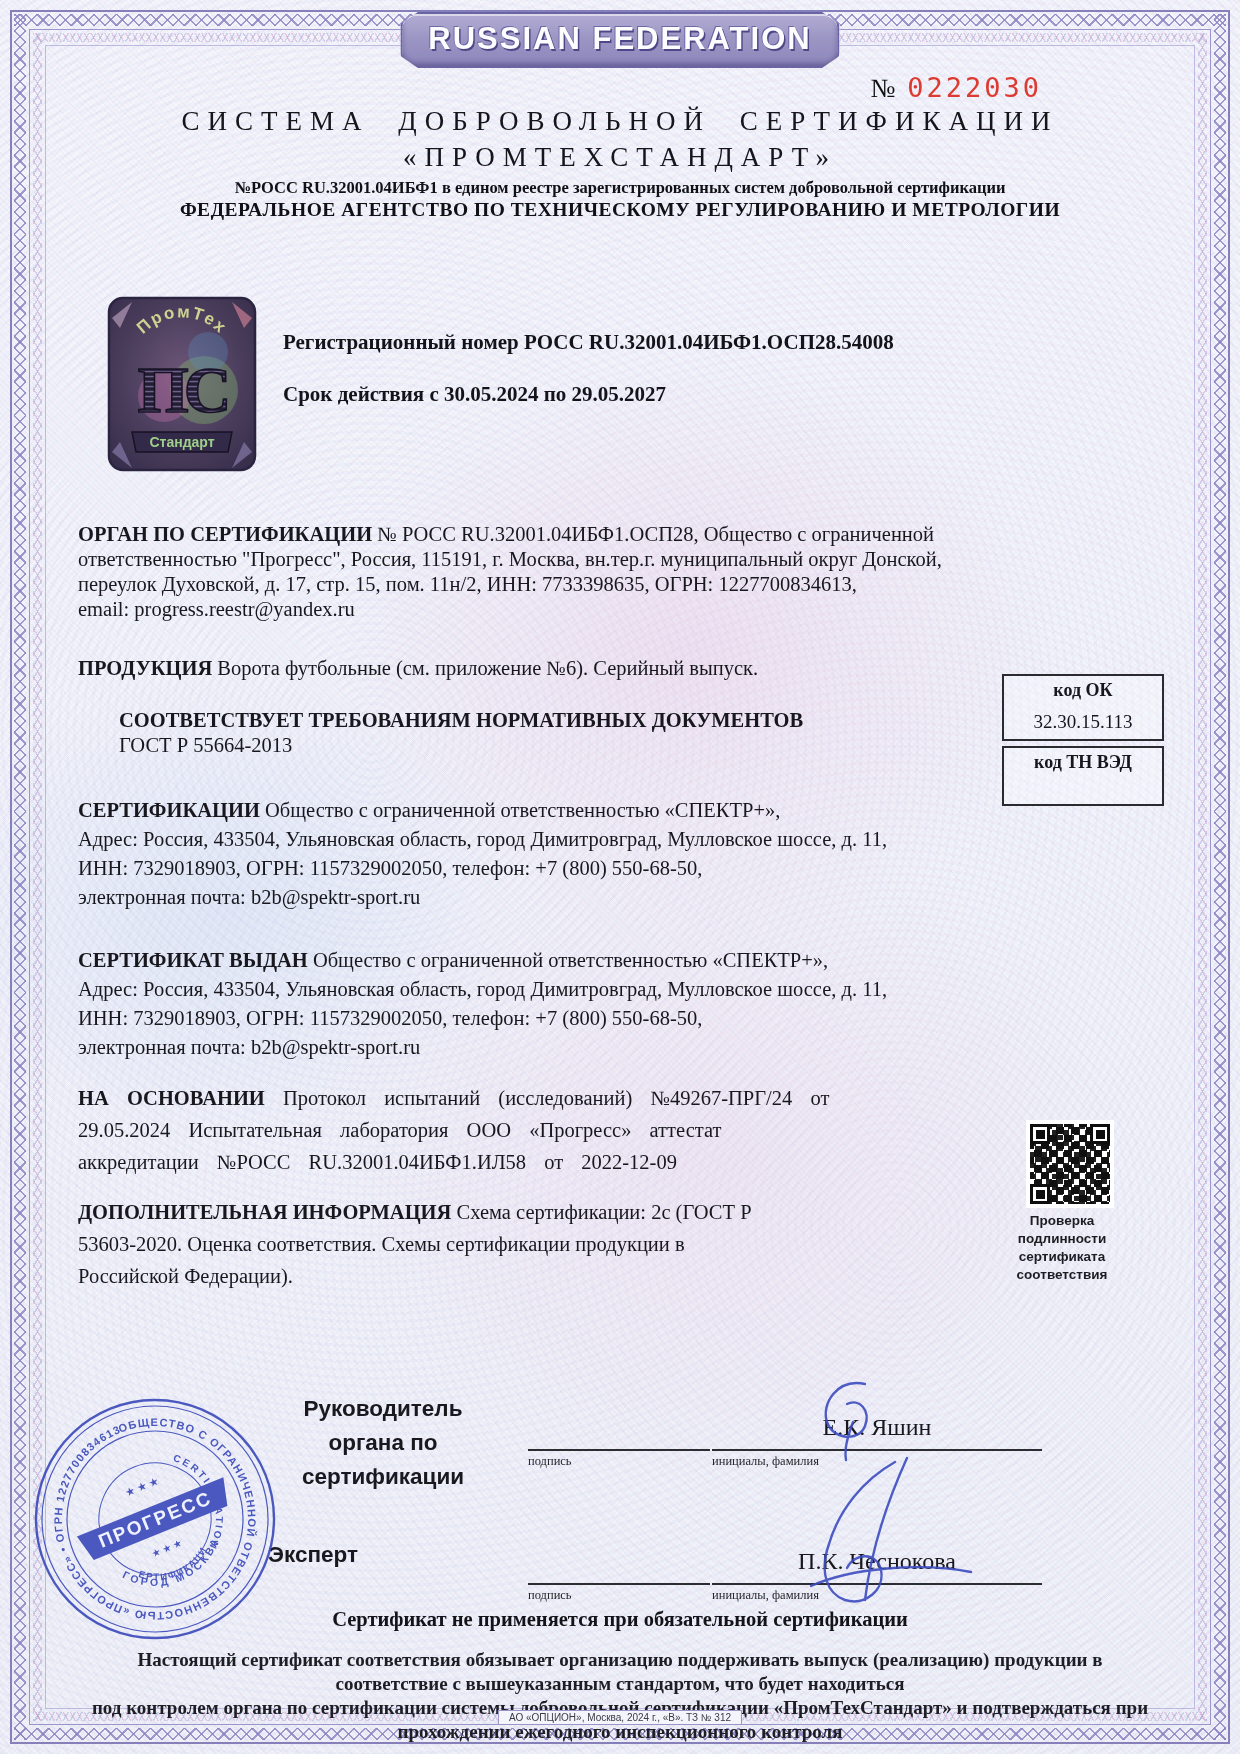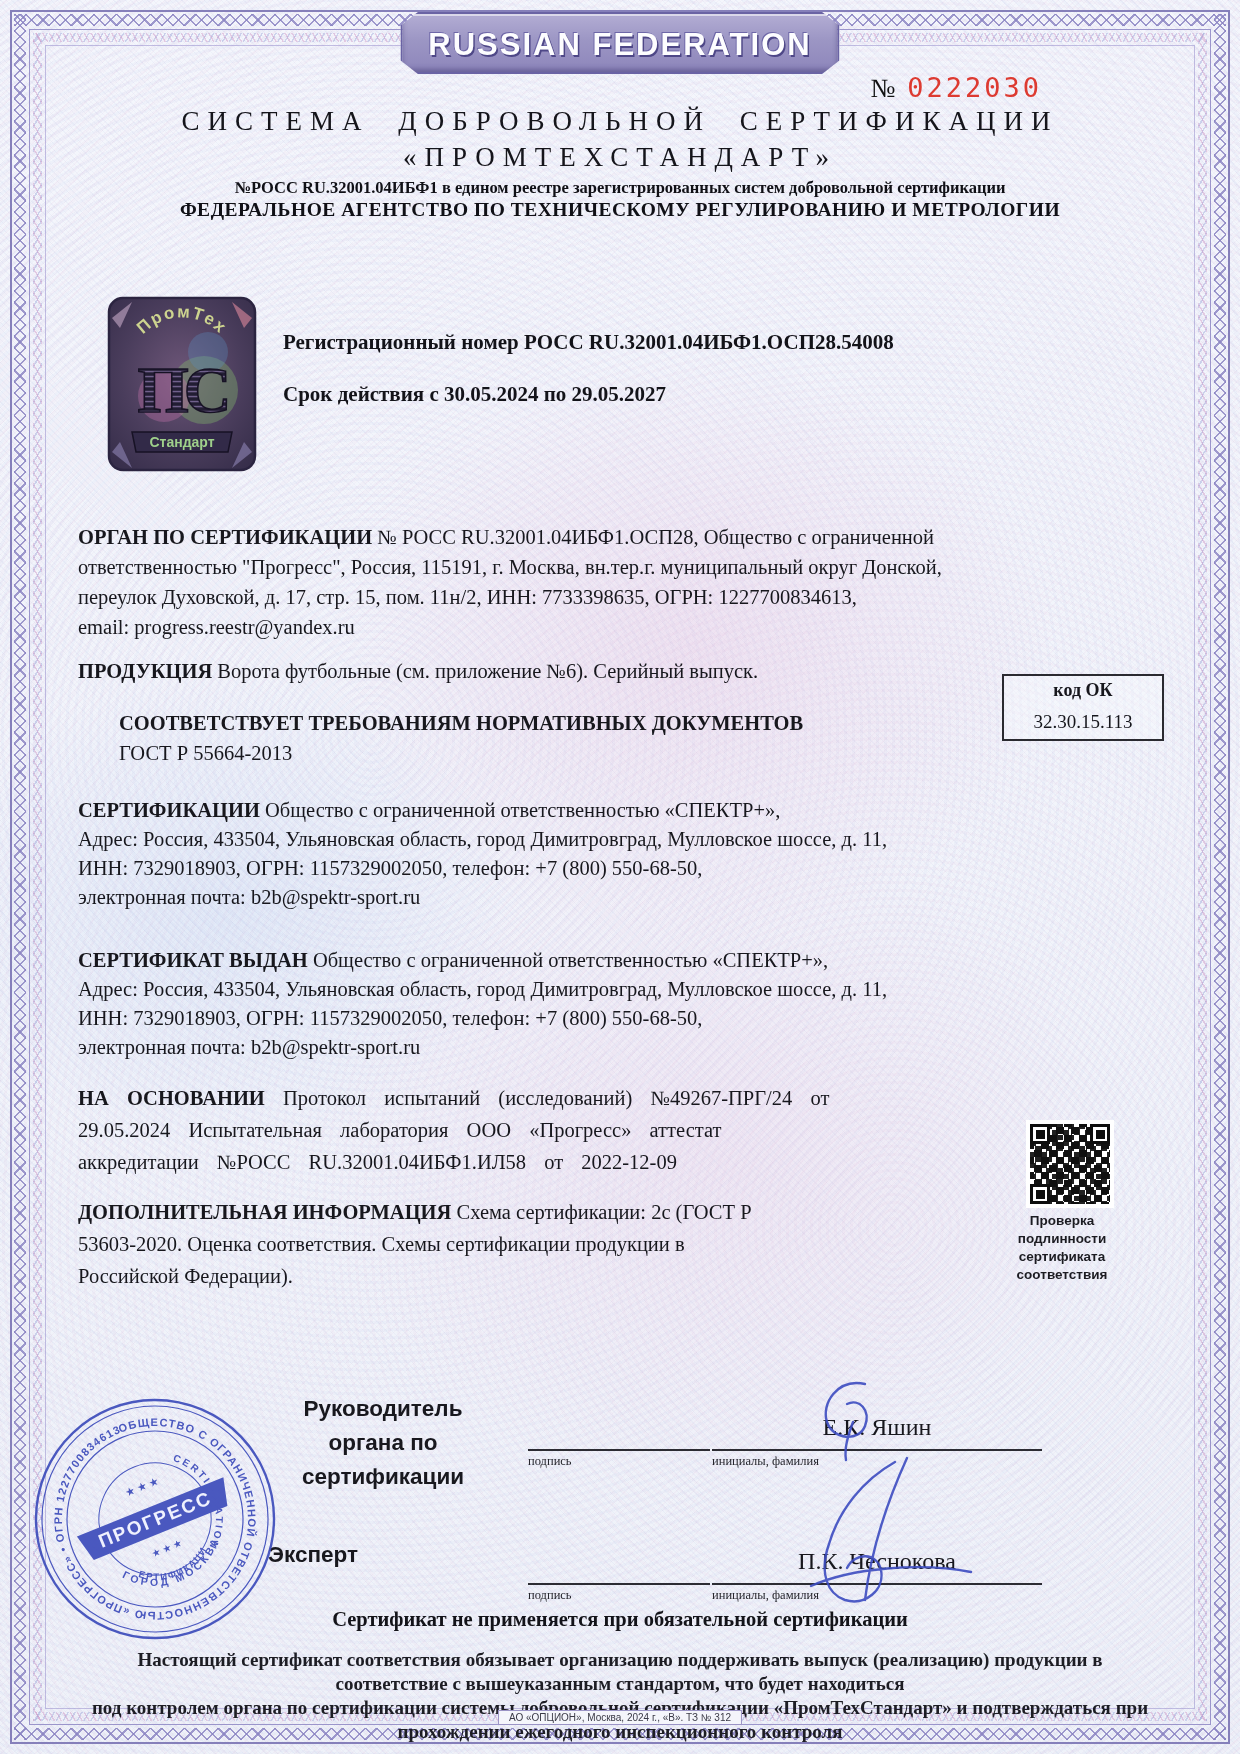--- a/index.html
+++ b/index.html
@@ -31,44 +31,44 @@
     background:
       repeating-linear-gradient(60deg, rgba(205,145,195,.4) 0 1.4px, transparent 1.4px 6px),
       repeating-linear-gradient(-60deg, rgba(150,160,215,.4) 0 1.4px, transparent 1.4px 6px);}
   .pb.t{left:33px;right:33px;top:33px;height:9px}
   .pb.b{left:33px;right:33px;bottom:33px;height:9px}
   .pb.l{top:33px;bottom:33px;left:33px;width:9px}
   .pb.r{top:33px;bottom:33px;right:33px;width:9px}
   
   .plaque{position:absolute;top:12px;left:50%;transform:translateX(-50%);z-index:6;
     background:linear-gradient(180deg,#b3adD4 0%,#9c96c4 45%,#8d86bb 100%);
-    border:2px solid #6a63a4;border-radius:8px;
+    border:2px solid #6a63a4;border-radius:16px;
     clip-path:polygon(4% 0,96% 0,100% 22%,100% 78%,96% 100%,4% 100%,0 78%,0 22%);
     box-shadow:0 0 0 7px #f3f5fb, inset 0 2px 0 rgba(255,255,255,.55), inset 0 -3px 5px rgba(60,50,110,.45);
-    padding:13px 26px 9px;}
+    padding:7px 26px 9px;}
   .plaque span{font-family:"Liberation Sans",sans-serif;font-weight:bold;font-size:31px;
     letter-spacing:2px;color:#fdfdff;white-space:nowrap;
     text-shadow:1.5px 2px 0 #4e4787, -1px -1px 0 #6e67a8;}
   .certnum{position:absolute;top:72px;right:198px;white-space:nowrap;z-index:3;}
   .certnum .ns{font-size:26px;color:#111;}
   .certnum .nv{font-family:"DejaVu Sans Mono",monospace;font-size:27px;color:#dd3a31;letter-spacing:3px;margin-left:8px;}
   .h1{position:absolute;top:106px;left:0;right:0;text-align:center;
     font-size:27px;letter-spacing:8px;word-spacing:14px;color:#15151b;}
   .h2{position:absolute;top:142px;left:0;right:0;text-align:center;
     font-size:27px;letter-spacing:8px;color:#15151b;}
   .h3{position:absolute;top:178px;left:0;right:0;text-align:center;
     font-size:16.5px;font-weight:bold;color:#101016;}
   .h4{position:absolute;top:199px;left:0;right:0;text-align:center;
     font-size:19.5px;font-weight:bold;letter-spacing:.5px;color:#101016;}
   .doctitle{position:absolute;top:238px;left:0;right:0;text-align:center;padding-left:85px;
     font-family:"Liberation Sans",sans-serif;font-weight:bold;font-size:44px;letter-spacing:.5px;color:#1a1a20;}
   .regline{position:absolute;left:283px;top:330px;font-size:21px;font-weight:bold;color:#131319;}
   .validline{position:absolute;left:283px;top:382px;font-size:21px;font-weight:bold;color:#131319;}
   
-  .para{position:absolute;left:78px;font-size:20.5px;line-height:30px;white-space:pre-line;color:#17171d;}
+  .para{position:absolute;left:78px;font-size:20.5px;line-height:25px;white-space:pre-line;color:#17171d;}
   .para b{font-weight:bold;}
   .lbl{font-weight:bold;}
   .just{word-spacing:13px;}
   
   .cbox{position:absolute;left:1002px;width:158px;border:2px solid #2a2a30;
     background:rgba(250,251,255,.35);text-align:center;z-index:2;}
   .cbox .cl{font-size:18px;font-weight:bold;margin-top:4px;}
   .cbox .cv{font-size:19px;margin:10px 0 6px;}
   
   .qr{position:absolute;left:1026px;top:1120px;width:88px;height:88px;background:#fff;padding:4px;box-sizing:border-box;z-index:2;}
@@ -185,20 +185,23 @@
 аккредитации №РОСС RU.32001.04ИБФ1.ИЛ58 от 2022-12-09</span></div>
 
   <div class="para" style="top:1196px;width:860px;line-height:32px;"><b class="lbl">ДОПОЛНИТЕЛЬНАЯ ИНФОРМАЦИЯ</b> <span>Схема сертификации: 2с (ГОСТ Р
 53603-2020. Оценка соответствия. Схемы сертификации продукции в
 Российской Федерации).</span></div>
 
   <div class="cbox" style="top:674px;">
     <div class="cl">код  ОК</div>
     <div class="cv">32.30.15.113</div>
   </div>
+  <div class="cbox" style="top:746px;height:56px;">
+    <div class="cl">код ТН ВЭД</div>
+  </div>
 
   <div class="qr">
     <div class="qrpx">
       <span class="f tl"></span>
       <span class="f tr"></span>
       <span class="f bl"></span>
     </div>
   </div>
   <div class="qrcap" style="white-space:pre-line;">Проверка
 подлинности

